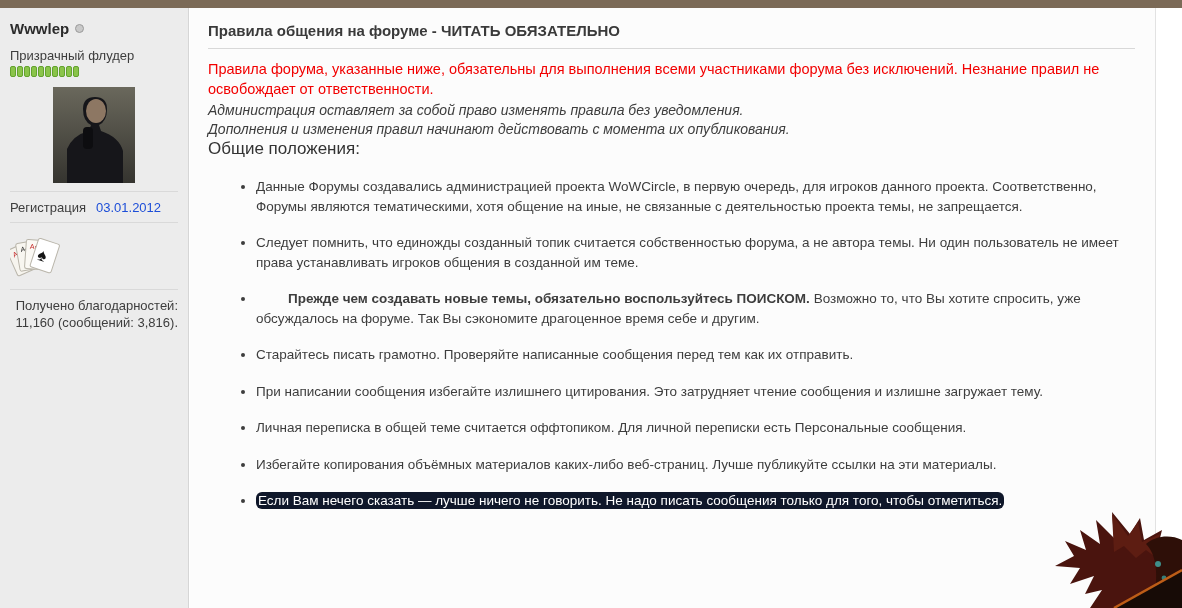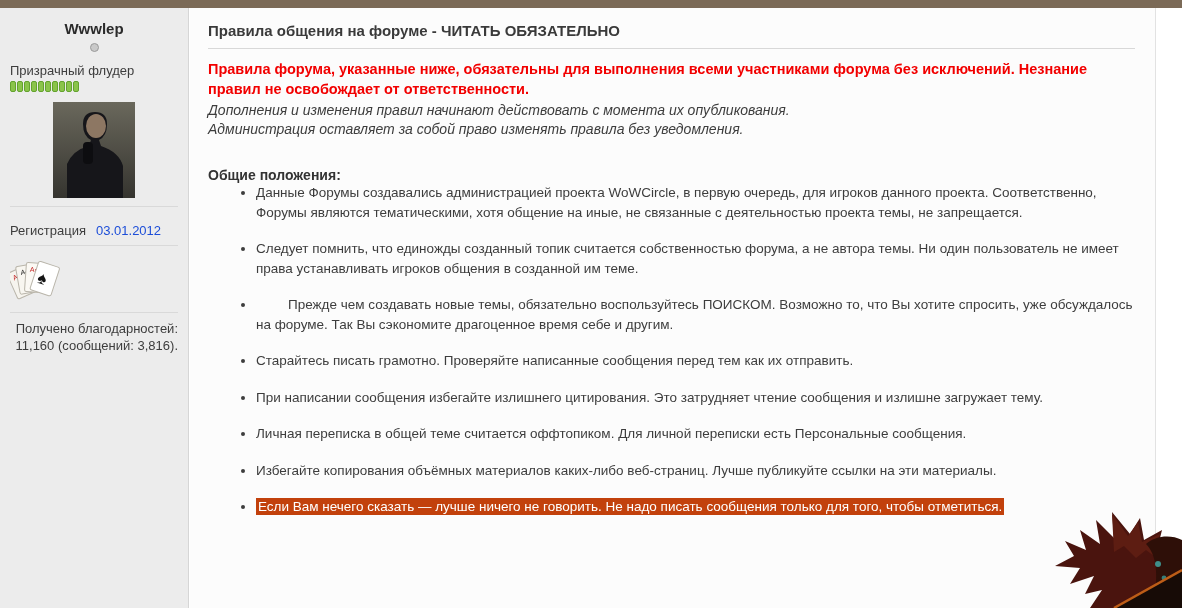--- a/index.html
+++ b/index.html
@@ -5,53 +5,53 @@
   * { margin:0; padding:0; box-sizing:border-box; }
   html,body { width:1182px; height:608px; overflow:hidden; background:#ffffff;
               font-family:"Liberation Sans", sans-serif; color:#3d3d3d; }
   .page { position:relative; width:1182px; height:608px; background:#ffffff; }
 
   .topbar { position:absolute; top:0; left:0; width:1182px; height:8px; background:#7b6a57; }
 
   
   .sidebar { position:absolute; top:8px; left:0; width:189px; height:600px;
              background:#ececec; border-right:1px solid #d6d6d6; padding:8px 10px 0 10px; }
-  .username-row { display:flex; align-items:center; gap:6px; margin-top:4px;flex-direction:column; }
+  .username-row { display:flex; align-items:center; gap:6px; margin-top:4px; }
   .username { font-size:15px; font-weight:bold; color:#2b2b2b; text-decoration:none; }
   .status-dot { width:9px; height:9px; border-radius:50%; background:#c9c9c9;
                 border:1px solid #9a9a9a; display:inline-block; }
   .usertitle { font-size:13px; color:#3d3d3d; margin-top:11px; }
   .pips { display:flex; gap:1px; margin-top:3px; }
   .pip { width:6px; height:11px; border-radius:2px; background:#8ac44a; border:1px solid #63a22e; }
   .avatar-wrap { display:block; width:82px; height:96px; margin:10px auto 8px auto; }
   .avatar-wrap svg { display:block; }
-  .side-row { display:flex; gap:10px; padding:16px 0 7px 0; font-size:13px;
+  .side-row { display:flex; gap:10px; padding:8px 0 7px 0; font-size:13px;
               border-top:1px solid #d9d9d9; align-items:baseline; }
   .side-row .lbl { color:#3d3d3d; }
   .side-row .val { color:#1d4ed8; }
   .cards-row { padding:8px 0 2px 0; border-top:1px solid #d9d9d9; }
   .thanks-row { border-top:none; padding-top:2px; }
   .multiline { display:block; line-height:17px; font-size:13px; padding:7px 0; border-top:1px solid #d9d9d9;text-align:right; }
   .rep-row { border-top:1px solid #d9d9d9; }
   .rep-val { font-weight:bold; color:#0e8a0e; }
 
   
   .content { position:absolute; top:8px; left:190px; width:966px; height:600px;
              background:#fcfcfc; border-right:1px solid #e2e2e2; padding:8px 20px 0 18px; }
   .post-title { font-size:15px; font-weight:bold; color:#3a3a3a; padding:6px 0 9px 0;
                 border-bottom:1px solid #d8d8d8; }
-  .warning { margin-top:10px; font-size:14.5px; font-weight:bold; color:#f20000; line-height:20px; }
+  .warning { margin-top:10px; font-size:14.5px; font-weight:normal; color:#f20000; line-height:20px; }
   .note { font-size:14px; font-style:italic; color:#3d3d3d; line-height:19px; }
   .notes { margin-top:2px; }
-  .section-heading { margin-top:28px; font-size:14px; font-weight:bold; color:#333; }
-  ul.rules { padding-left:48px; max-width:925px; }
+  .section-heading { font-size:17px; font-weight:normal; color:#333; }
+  ul.rules { margin-top:18px; padding-left:48px; max-width:925px; }
   ul.rules li { font-size:13.5px; line-height:19.5px; margin-bottom:17px; color:#3d3d3d; }
-  .lead-bold { font-weight:normal;padding-left:32px; }
-  .selection { background:#c2410c; color:#ffffff; padding:1px 2px;
-               -webkit-box-decoration-break:clone; box-decoration-break:clone; }
+  .lead-bold { font-weight:bold;padding-left:32px; }
+  .selection { background:#0f172a; color:#ffffff; padding:1px 2px;
+               -webkit-box-decoration-break:clone; box-decoration-break:clone;border-radius:6px; }
 
   
   .dragon { position:absolute; right:0; bottom:0; width:132px; height:102px; }
 </style>
 </head>
 <body>
 
 <div class="page">
 
   <div class="topbar"></div>
@@ -129,22 +129,22 @@
 
   </div>
 
   <div class="content">
 
     <div class="post-title">Правила общения на форуме - ЧИТАТЬ ОБЯЗАТЕЛЬНО</div>
 
     <div class="warning">Правила форума, указанные ниже, обязательны для выполнения всеми участниками форума без исключений. Незнание правил не освобождает от ответственности.</div>
 
     <div class="notes">
+      <div class="note">Администрация оставляет за собой право изменять правила без уведомления.</div>
       <div class="note">Дополнения и изменения правил начинают действовать с момента их опубликования.</div>
-      <div class="note">Администрация оставляет за собой право изменять правила без уведомления.</div>
     </div>
 
     <div class="section-heading">Общие положения:</div>
 
     <ul class="rules">
       <li><span>Данные Форумы создавались администрацией проекта WoWCircle, в первую очередь, для игроков данного проекта. Соответственно, Форумы являются тематическими, хотя общение на иные, не связанные с деятельностью проекта темы, не запрещается.</span></li>
       <li><span>Следует помнить, что единожды созданный топик считается собственностью форума, а не автора темы. Ни один пользователь не имеет права устанавливать игроков общения в созданной им теме.</span></li>
       <li><span class="lead-bold">Прежде чем создавать новые темы, обязательно воспользуйтесь ПОИСКОМ.</span><span> Возможно то, что Вы хотите спросить, уже обсуждалось на форуме. Так Вы сэкономите драгоценное время себе и другим.</span></li>
       <li><span>Старайтесь писать грамотно. Проверяйте написанные сообщения перед тем как их отправить.</span></li>
       <li><span>При написании сообщения избегайте излишнего цитирования. Это затрудняет чтение сообщения и излишне загружает тему.</span></li>

